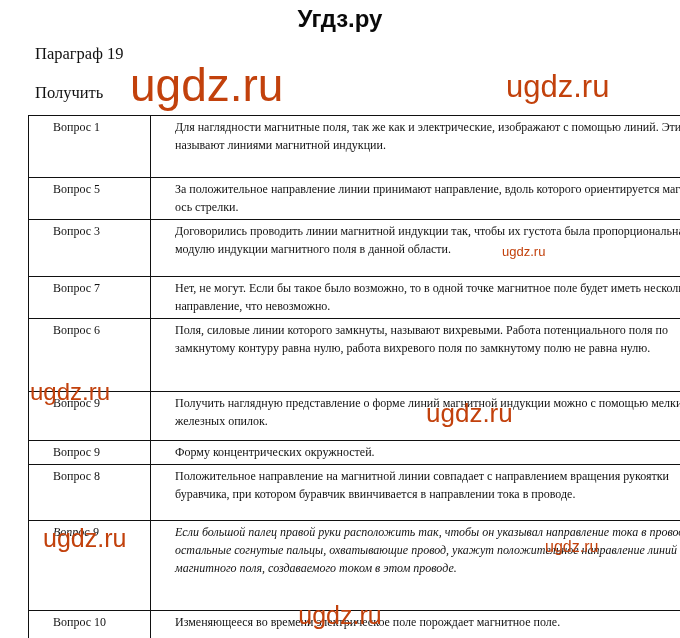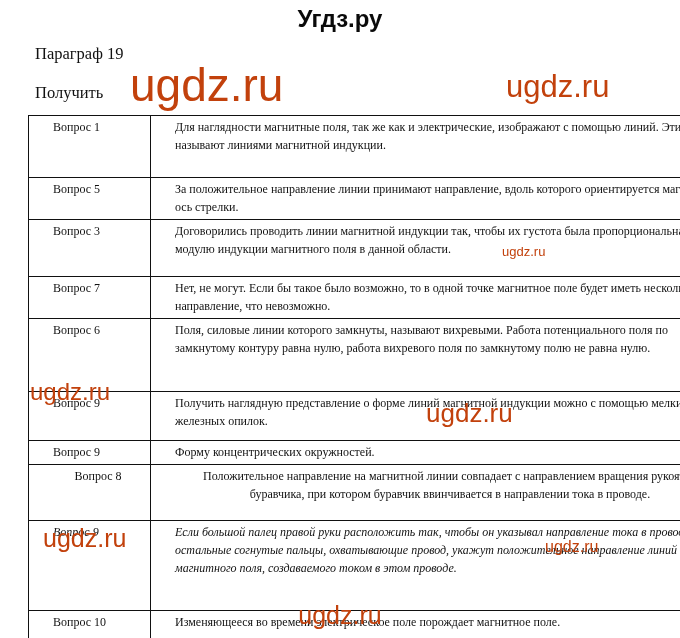--- a/index.html
+++ b/index.html
@@ -60,21 +60,21 @@
   td.qcell { width: 90px; }
   td.acell { width: 550px; }
 
   tr.r1  td { min-height: 58px; height: 56px; }
   tr.r2  td { height: 34px; }
   tr.r3  td { height: 51px; margin-top: 8px; }
   tr.r4  td { height: 36px; }
   tr.r5  td { height: 67px; }
   tr.r6  td { height: 43px; }
   tr.r7  td { height: 16px; }
-  tr.r8  td { height: 50px; text-align: center; }
+  tr.r8  td { height: 50px; }
   tr.r9  td { height: 84px; font-style: italic; }
   tr.r10 td { height: 37px; }
 
   .wm {
     position: absolute;
     font-family: "Liberation Sans", sans-serif;
     font-weight: normal;
     color: #c2410c;
     line-height: 1;
     white-space: nowrap;

